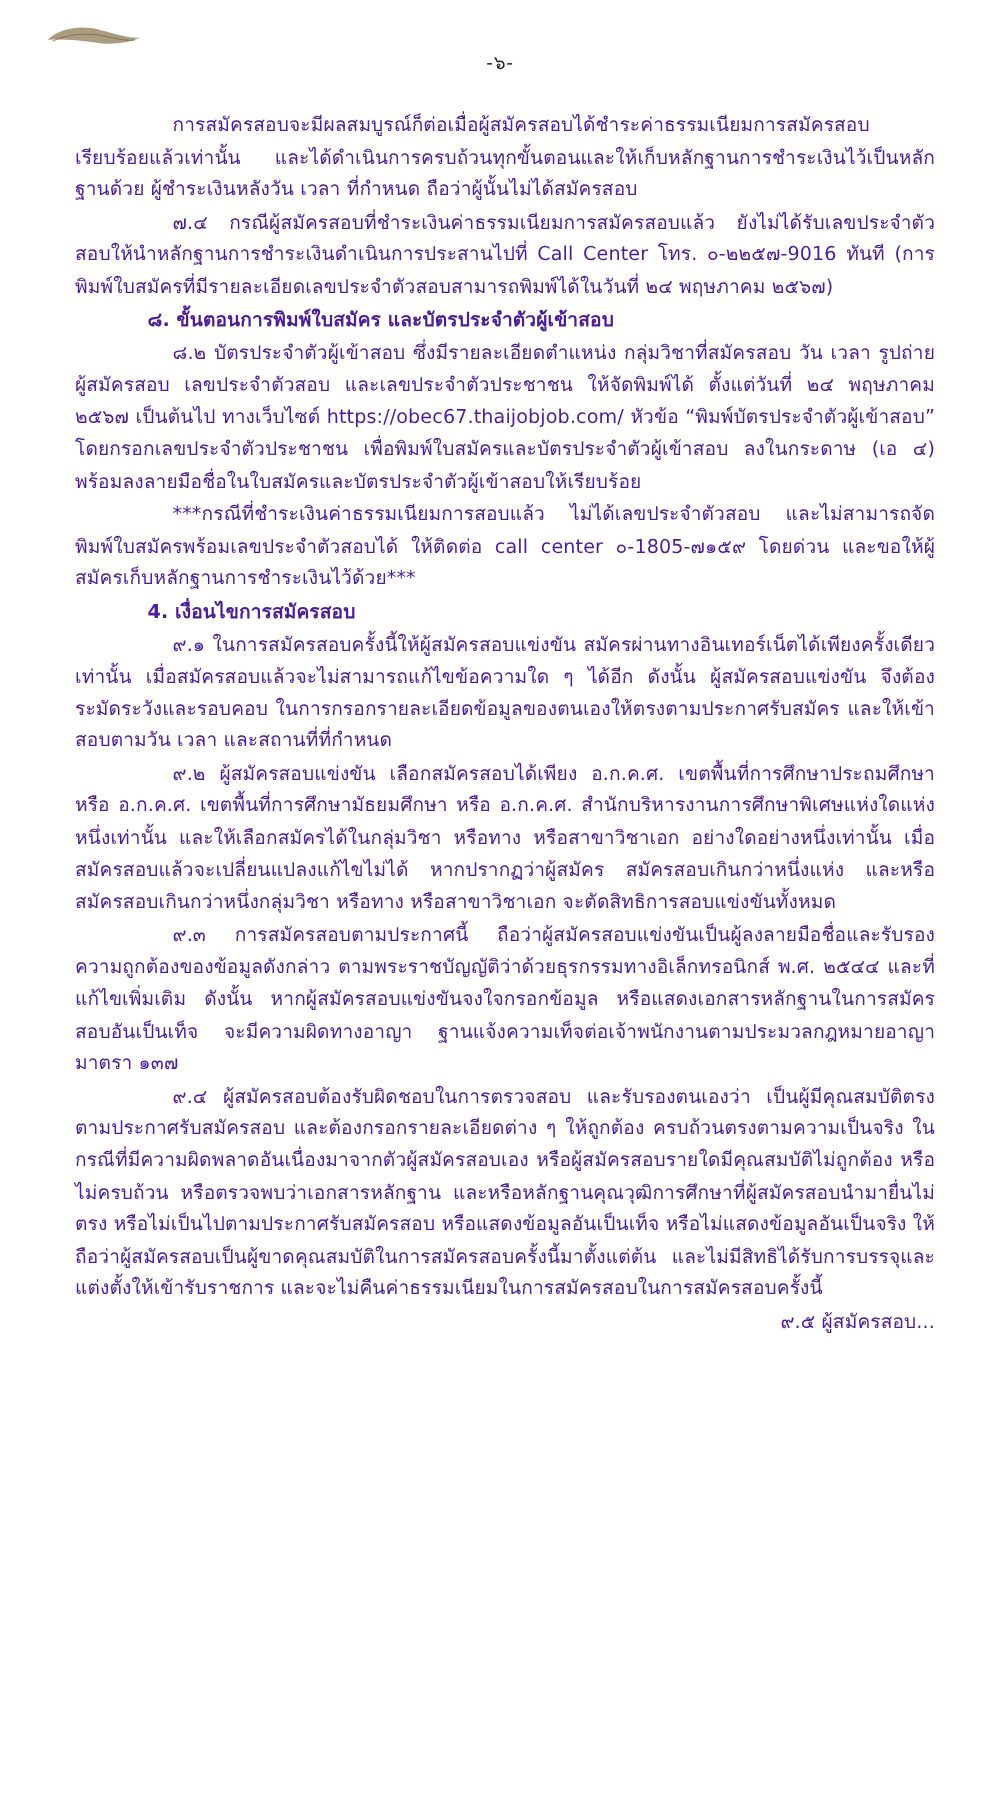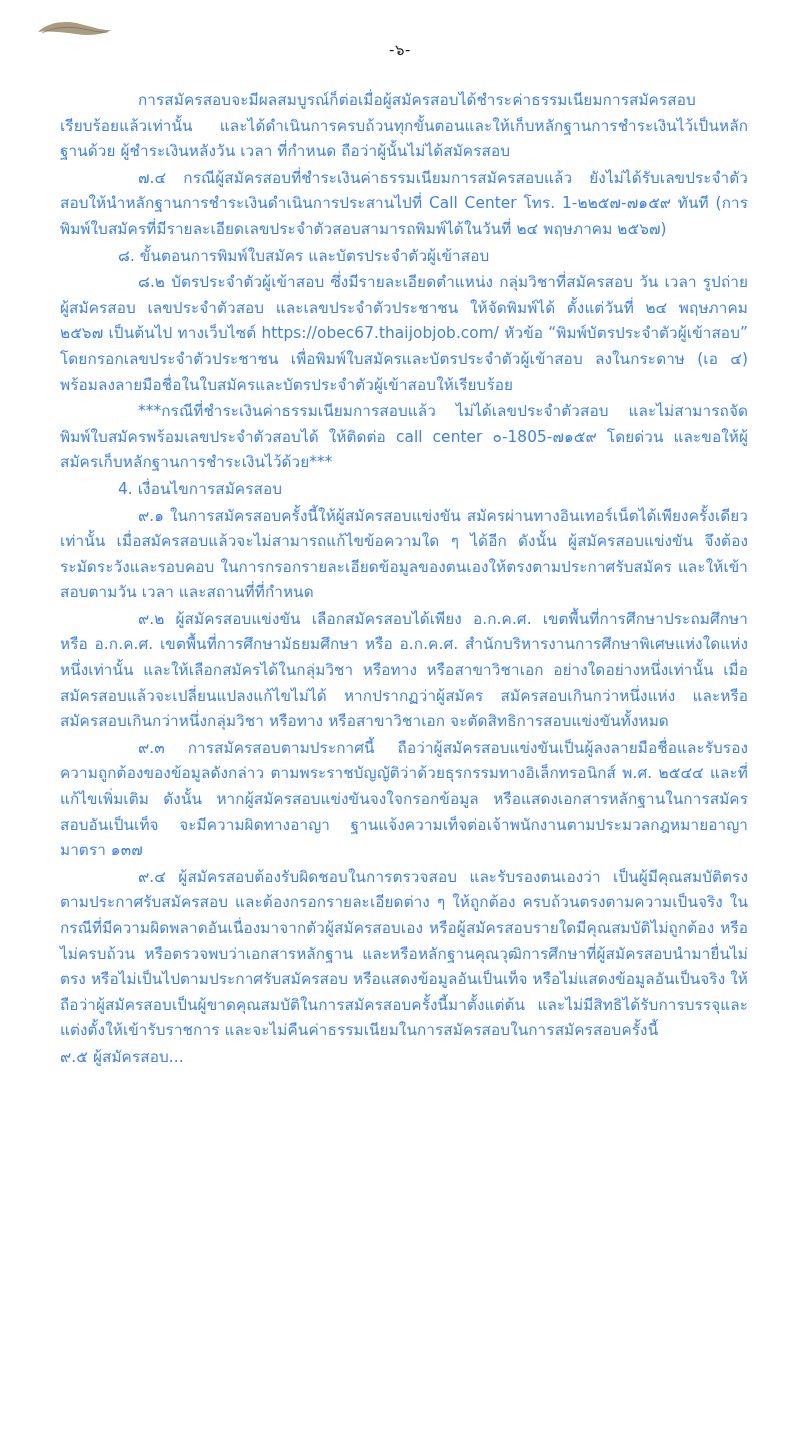--- a/index.html
+++ b/index.html
@@ -46,50 +46,51 @@
     top: 88px;
     left: 60px;
     width: 688px;
   }
   p {
     margin: 0 0 1px 0;
     font-size: 15.3px;
     line-height: 25.6px;
     text-align: justify;
     text-justify: inter-word;
-    color: #3b82f6;
+    color: #4c1d95;
     letter-spacing: 0.1px;
   }
   p.ind-first { text-indent: 78px; }
   p.ind-head  { text-indent: 58px; }
   p.ind-star  { text-indent: 78px; }
   p.bold, .bold {
-    font-weight: normal;
+    font-weight: bold;
   }
   p.right {
+    text-align: right;
     text-indent: 0;
   }
 </style>
 </head>
 <body>
 
 <div class="page">
 
   <svg class="scan-mark" viewBox="0 0 78 22">
     <path d="M2 14 C12 4, 30 2, 44 6 C56 9, 68 13, 76 12 C66 17, 52 18, 40 16 C26 14, 12 13, 2 14 Z" fill="#9a8b6a" opacity="0.85"></path>
     <path d="M6 15 C18 9, 34 8, 48 11 C58 13, 66 15, 72 14" stroke="#6e6146" stroke-width="0.8" fill="none" opacity="0.7"></path>
   </svg>
 
   <div class="page-number">-๖-</div>
 
   <div class="content">
 
     <p class="ind-first">การสมัครสอบจะมีผลสมบูรณ์ก็ต่อเมื่อผู้สมัครสอบได้ชำระค่าธรรมเนียมการสมัครสอบเรียบร้อยแล้วเท่านั้น และได้ดำเนินการครบถ้วนทุกขั้นตอนและให้เก็บหลักฐานการชำระเงินไว้เป็นหลักฐานด้วย ผู้ชำระเงินหลังวัน เวลา ที่กำหนด ถือว่าผู้นั้นไม่ได้สมัครสอบ</p>
 
-    <p class="ind-first">๗.๔ กรณีผู้สมัครสอบที่ชำระเงินค่าธรรมเนียมการสมัครสอบแล้ว ยังไม่ได้รับเลขประจำตัวสอบให้นำหลักฐานการชำระเงินดำเนินการประสานไปที่ Call Center โทร. 1-๒๒๕๗-๗๑๕๙ ทันที (การพิมพ์ใบสมัครที่มีรายละเอียดเลขประจำตัวสอบสามารถพิมพ์ได้ในวันที่ ๒๔ พฤษภาคม ๒๕๖๗)</p>
+    <p class="ind-first">๗.๔ กรณีผู้สมัครสอบที่ชำระเงินค่าธรรมเนียมการสมัครสอบแล้ว ยังไม่ได้รับเลขประจำตัวสอบให้นำหลักฐานการชำระเงินดำเนินการประสานไปที่ Call Center โทร. ๐-๒๒๕๗-9016 ทันที (การพิมพ์ใบสมัครที่มีรายละเอียดเลขประจำตัวสอบสามารถพิมพ์ได้ในวันที่ ๒๔ พฤษภาคม ๒๕๖๗)</p>
 
     <p class="ind-head bold">๘. ขั้นตอนการพิมพ์ใบสมัคร และบัตรประจำตัวผู้เข้าสอบ</p>
 
 
     <p class="ind-first">๘.๒ บัตรประจำตัวผู้เข้าสอบ ซึ่งมีรายละเอียดตำแหน่ง กลุ่มวิชาที่สมัครสอบ วัน เวลา รูปถ่ายผู้สมัครสอบ เลขประจำตัวสอบ และเลขประจำตัวประชาชน ให้จัดพิมพ์ได้ ตั้งแต่วันที่ ๒๔ พฤษภาคม ๒๕๖๗ เป็นต้นไป ทางเว็บไซต์ https://obec67.thaijobjob.com/ หัวข้อ “พิมพ์บัตรประจำตัวผู้เข้าสอบ” โดยกรอกเลขประจำตัวประชาชน เพื่อพิมพ์ใบสมัครและบัตรประจำตัวผู้เข้าสอบ ลงในกระดาษ (เอ ๔) พร้อมลงลายมือชื่อในใบสมัครและบัตรประจำตัวผู้เข้าสอบให้เรียบร้อย</p>
 
     <p class="ind-star">***กรณีที่ชำระเงินค่าธรรมเนียมการสอบแล้ว ไม่ได้เลขประจำตัวสอบ และไม่สามารถจัดพิมพ์ใบสมัครพร้อมเลขประจำตัวสอบได้ ให้ติดต่อ call center ๐-1805-๗๑๕๙ โดยด่วน และขอให้ผู้สมัครเก็บหลักฐานการชำระเงินไว้ด้วย***</p>
 
 
     <p class="ind-head bold">4. เงื่อนไขการสมัครสอบ</p>

